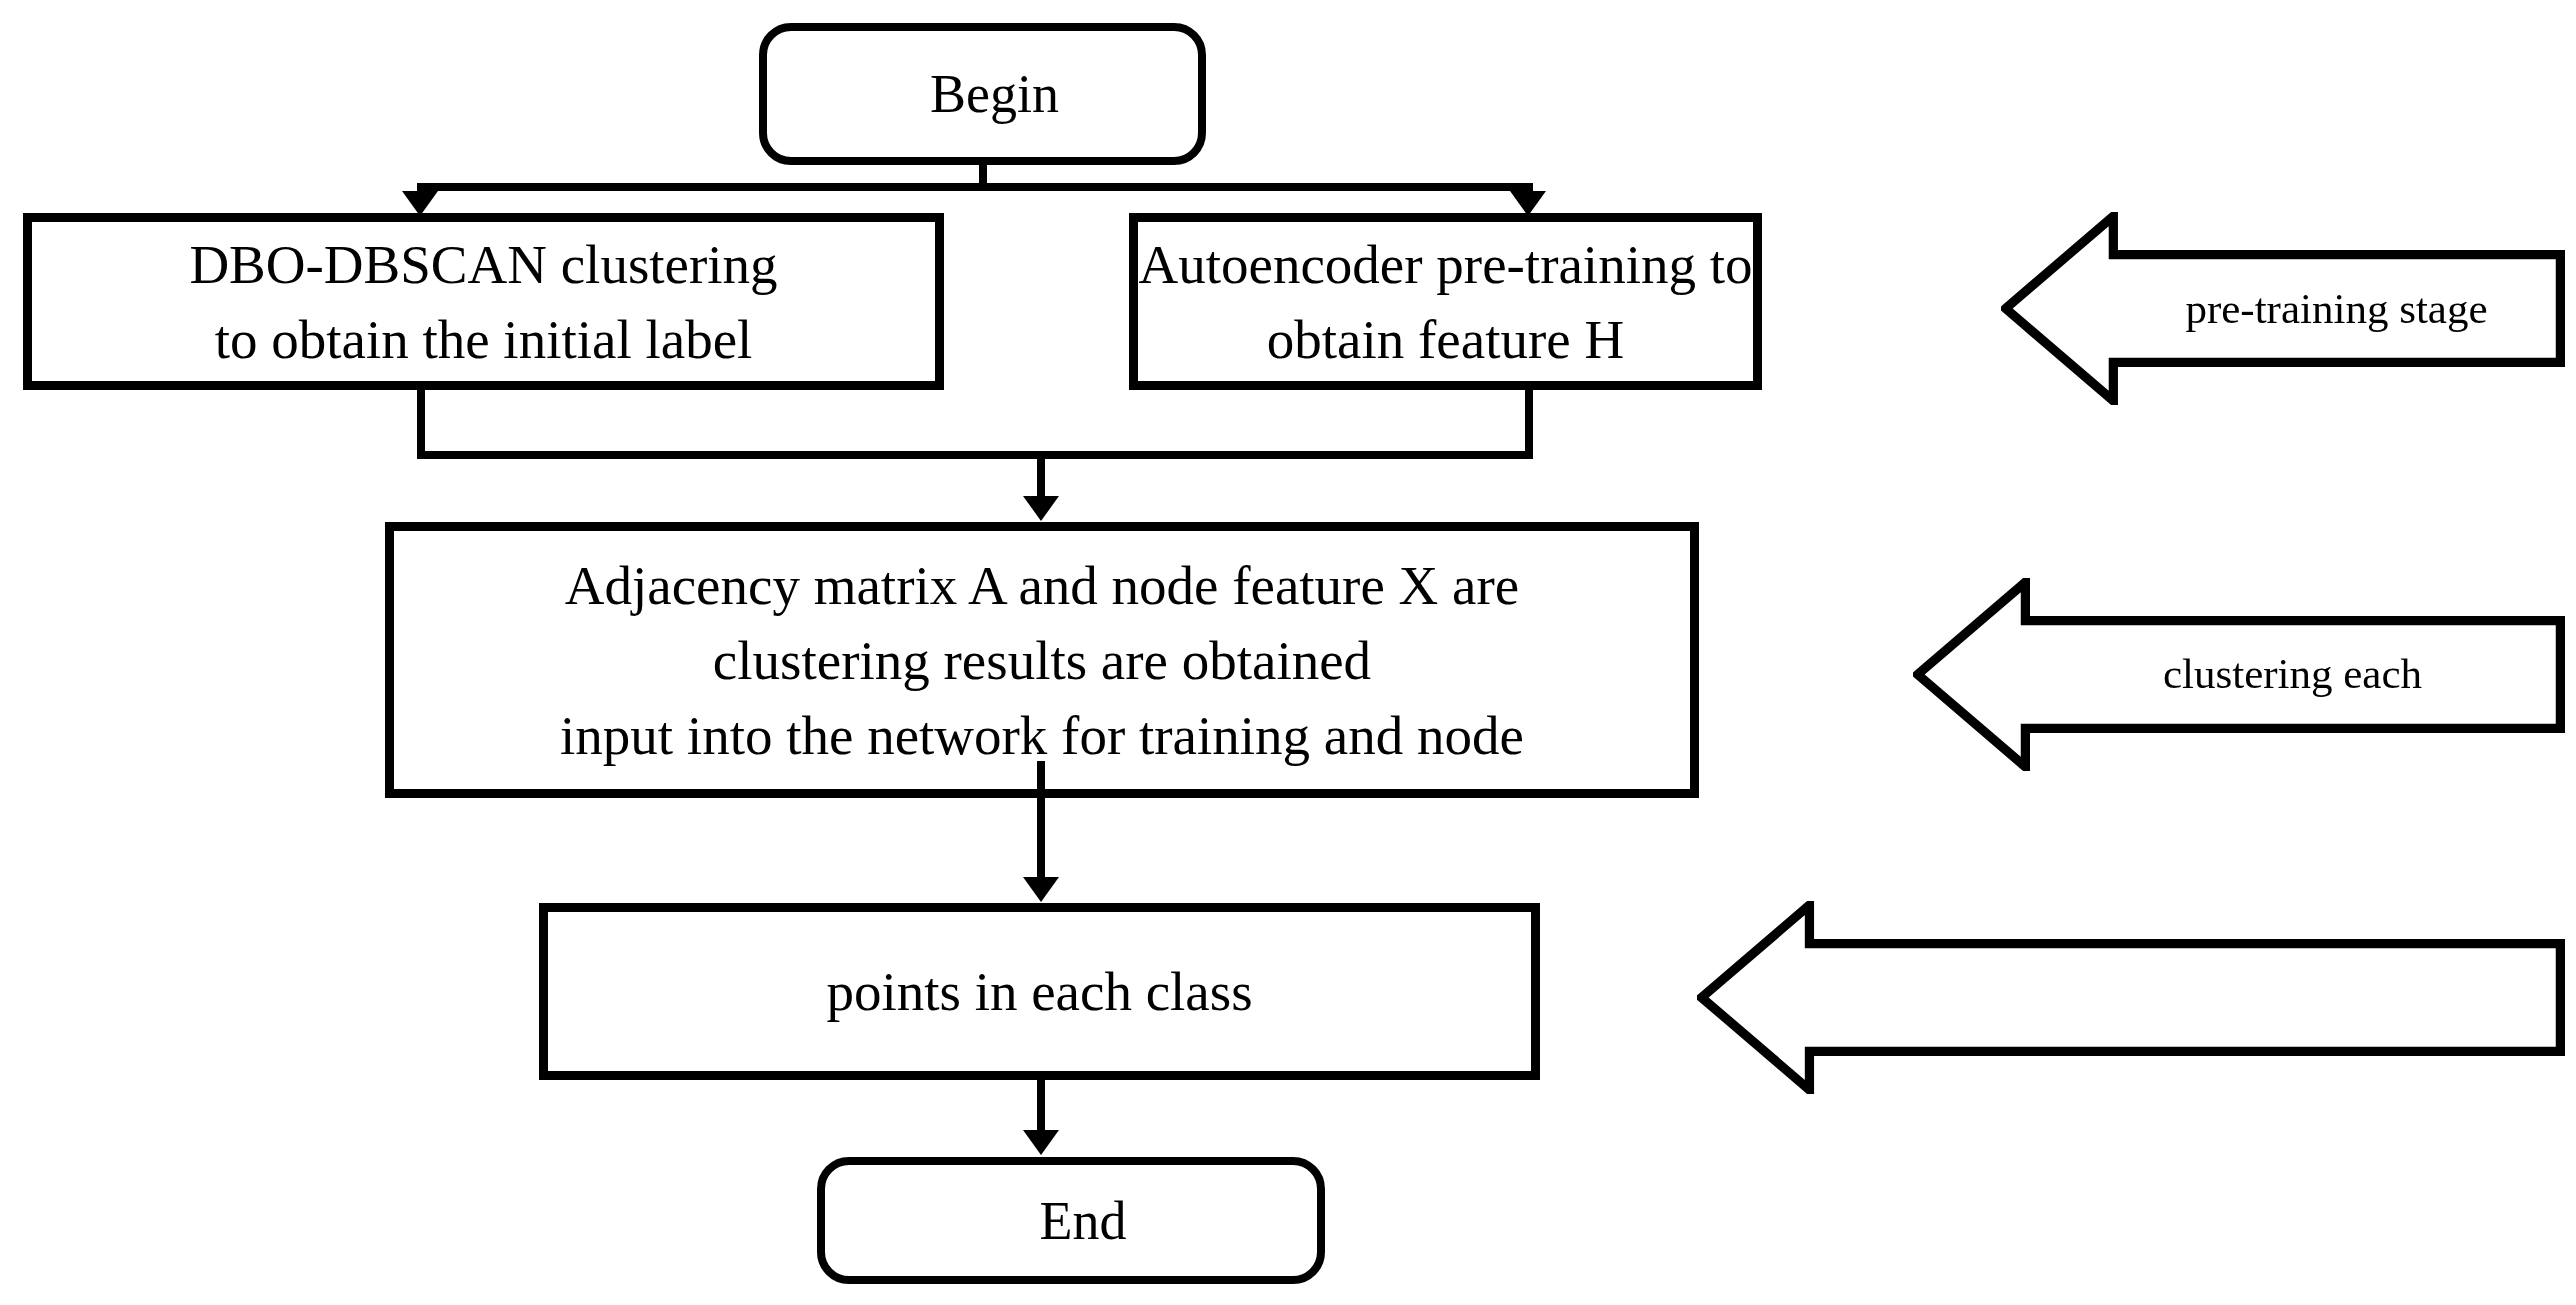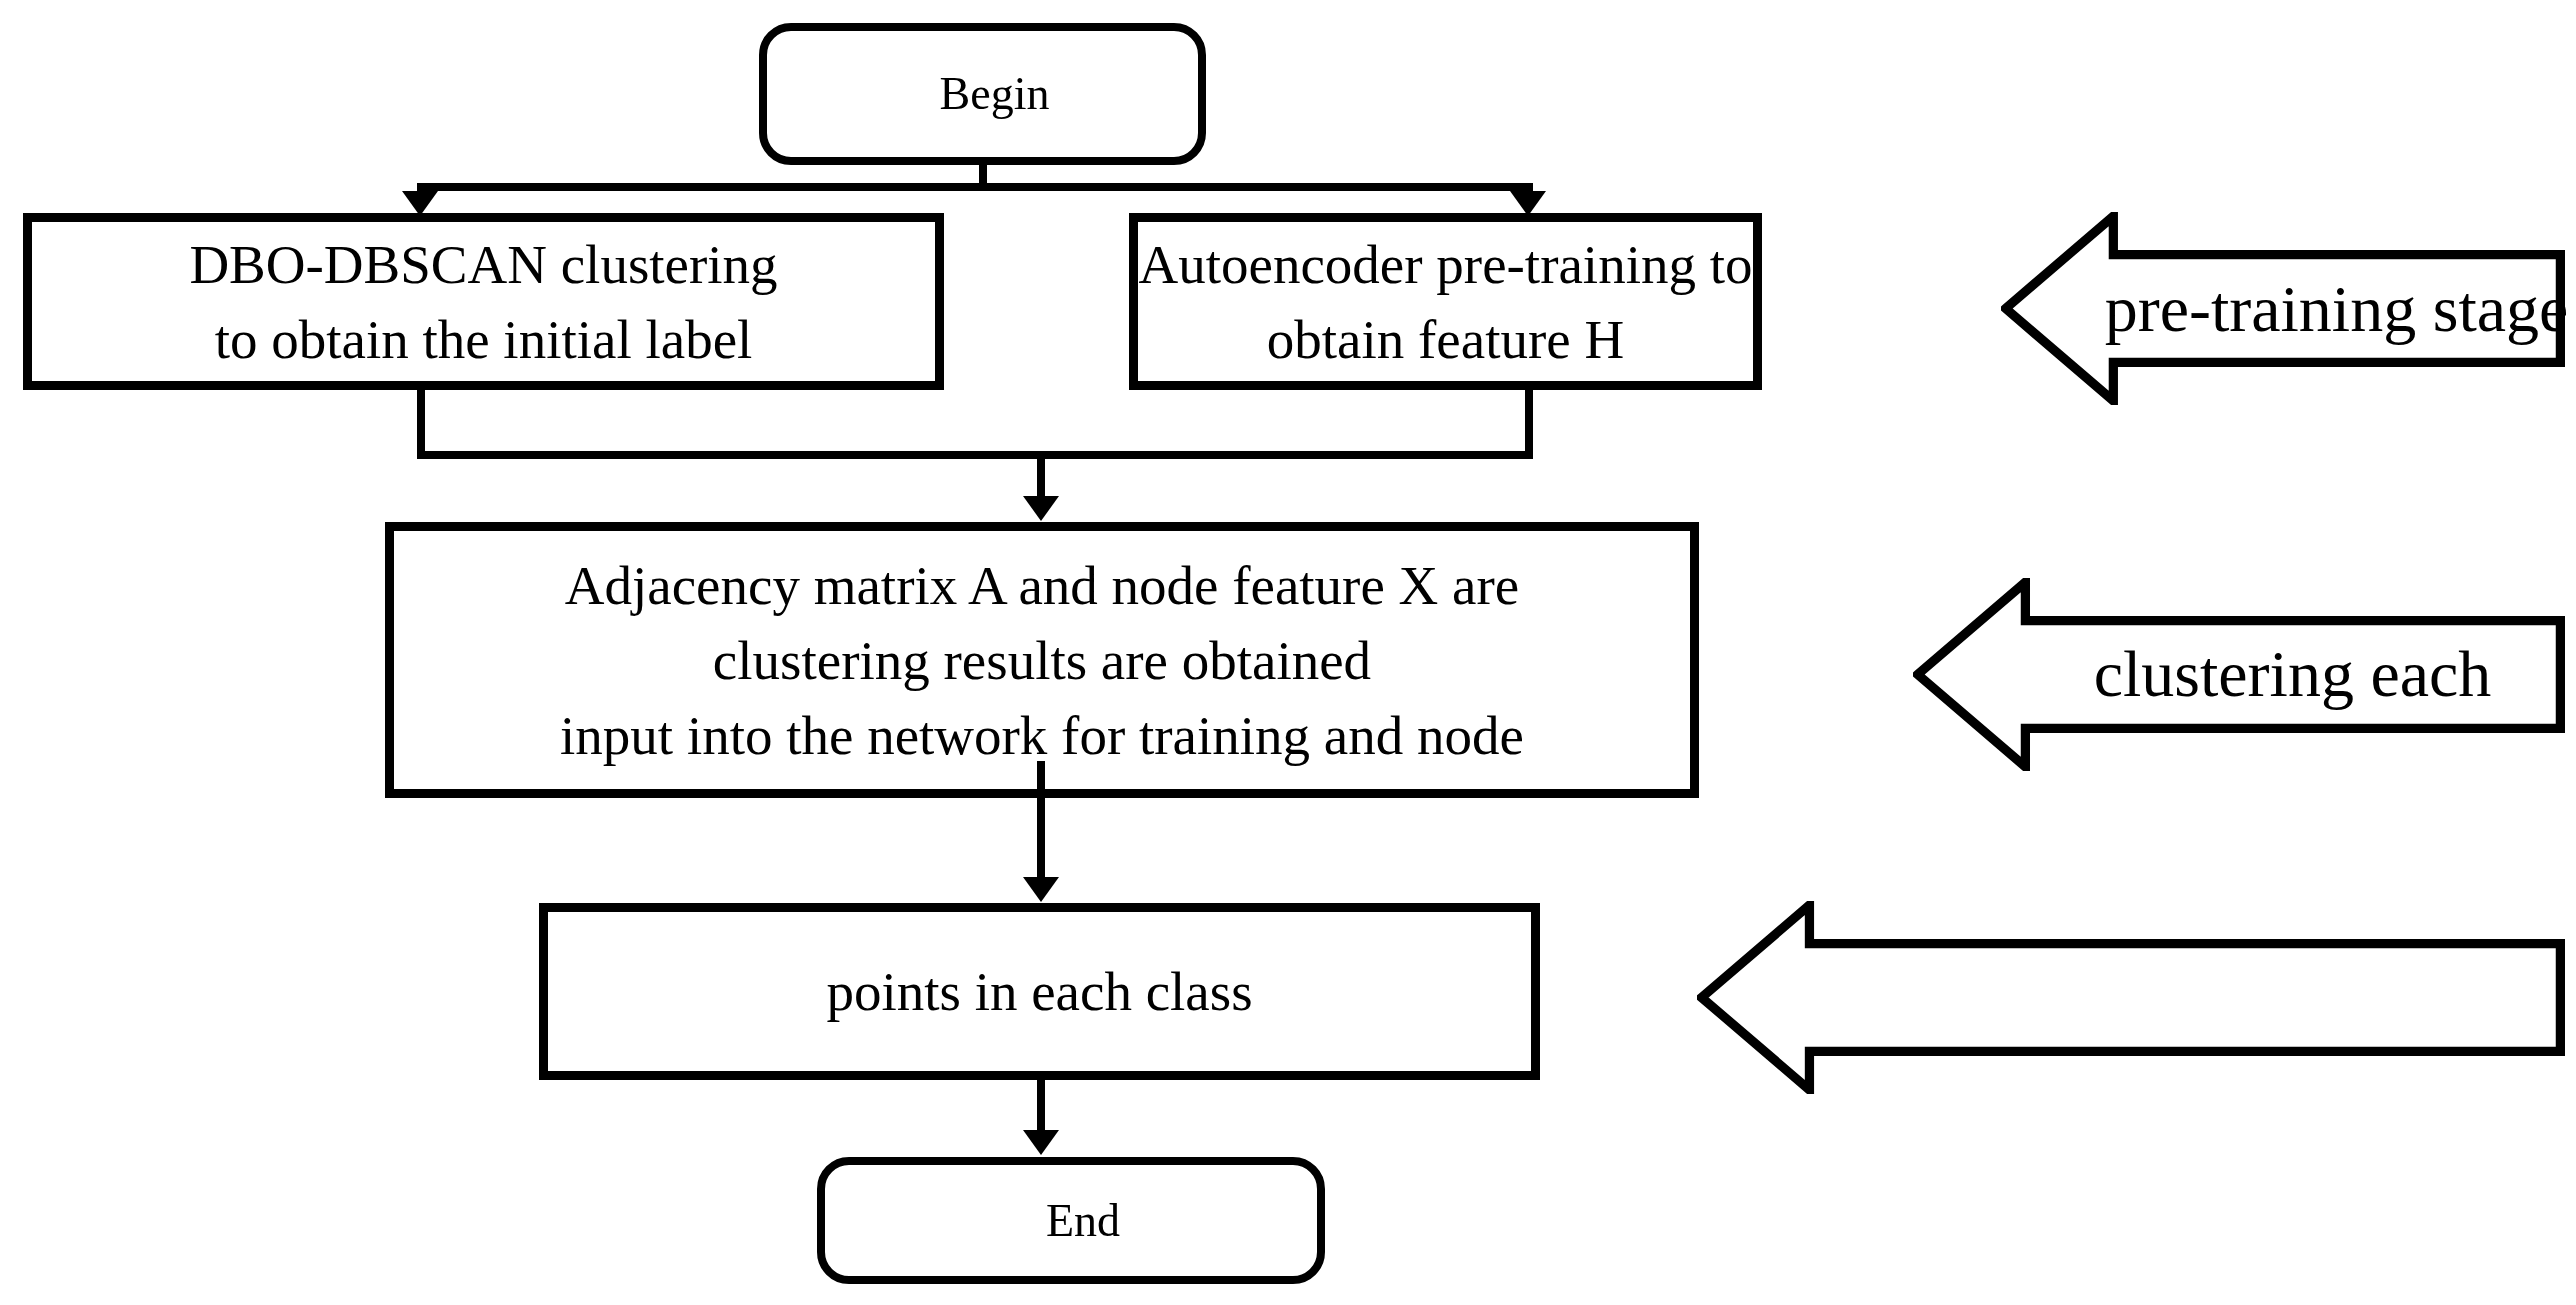--- a/index.html
+++ b/index.html
@@ -30,21 +30,21 @@
   .node.rounded {
     border-width: 8.5px;
     border-radius: 32px;
   }
   .node .tline {
     font-size: 55px;
     line-height: 75px;
     white-space: nowrap;
   }
   .node .terminal-label {
-    font-size: 46px;
+    font-size: 54px;
     line-height: 54px;
     margin-left: 24px;
   }
   .line {
     position: absolute;
     background: #000000;
   }
   .arrowhead {
     position: absolute;
     width: 0;
@@ -55,21 +55,21 @@
   }
   .stage-arrow-svg {
     position: absolute;
   }
   .stage-label {
     position: absolute;
     display: flex;
     align-items: center;
     justify-content: center;
     text-align: center;
-    font-size: 66px;
+    font-size: 43px;
     white-space: nowrap;
   }
 </style>
 </head>
 <body>
 
 <div id="canvas">
 
   <div class="node rounded" style="left:759px; top:23px; width:447px; height:142px;">
     <div class="terminal-label">Begin</div>

